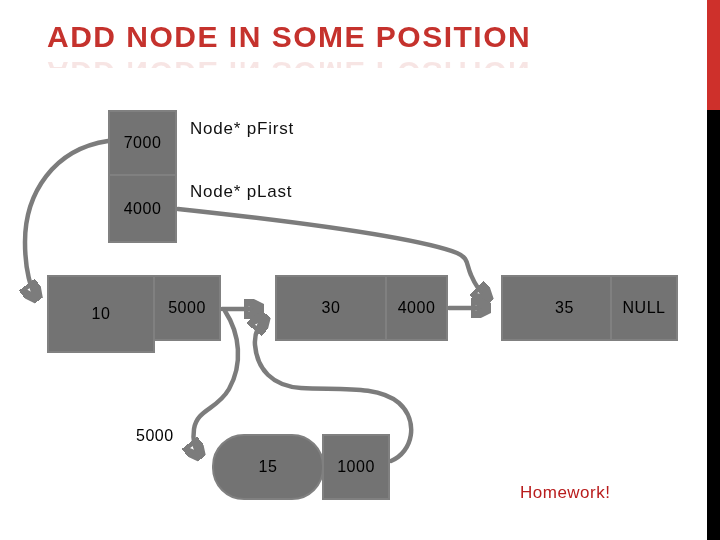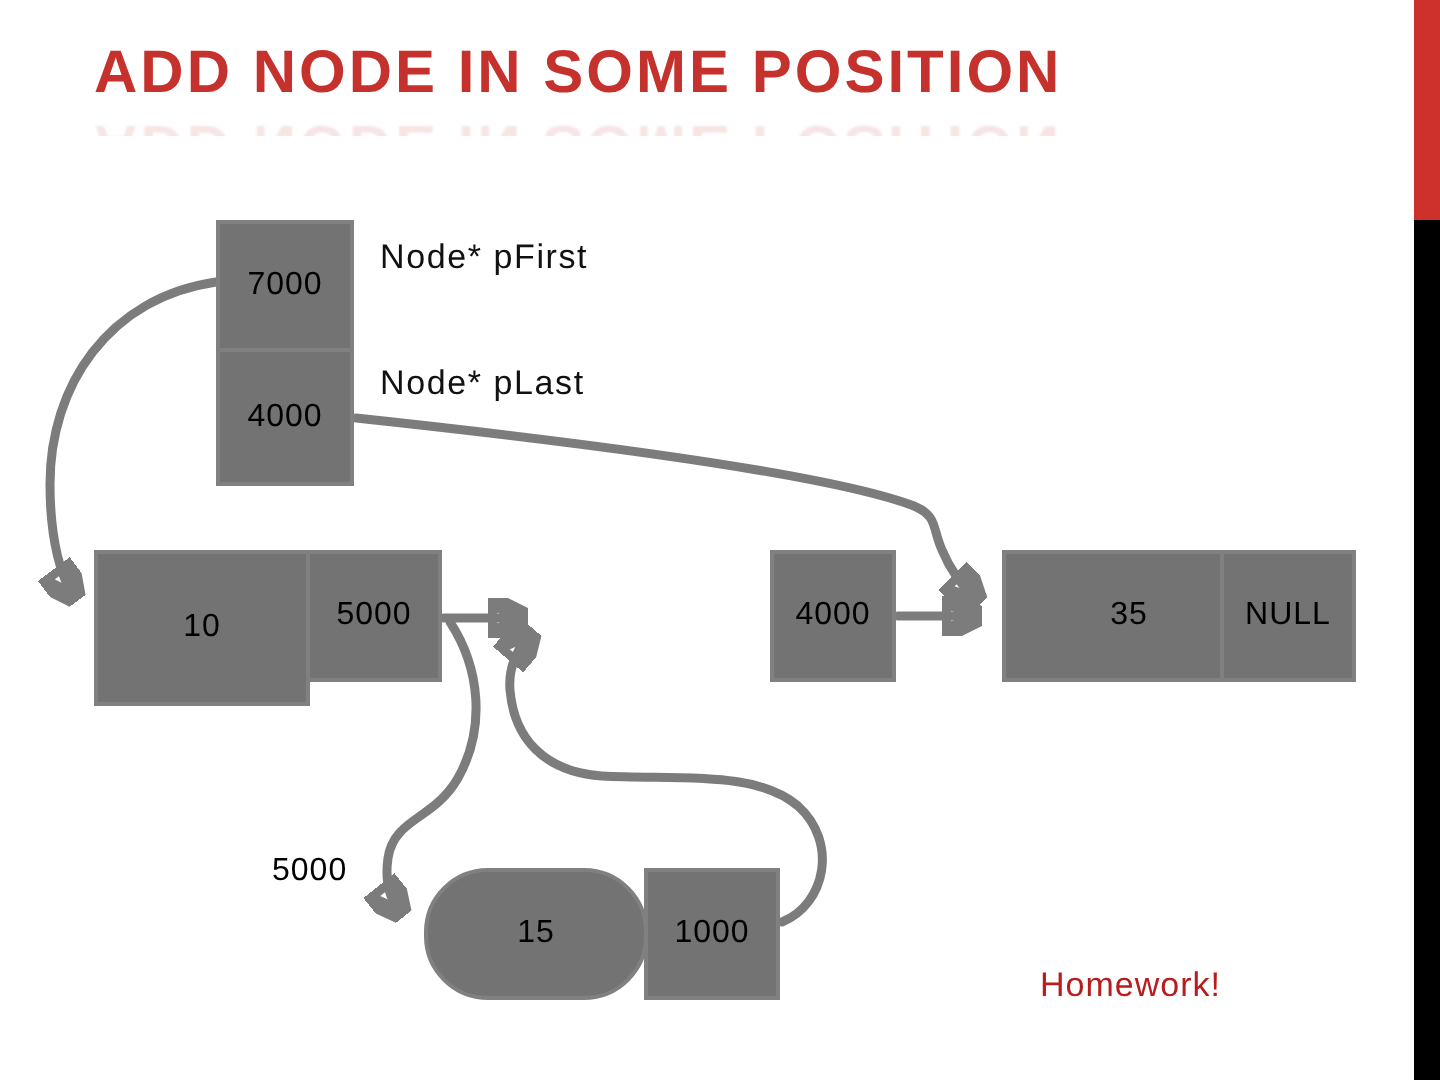--- a/index.html
+++ b/index.html
@@ -81,20 +81,21 @@
   </svg>
 
   <div class="cell pf-box">7000</div>
   <div class="cell pl-box">4000</div>
   <div class="ptr-label pl-label">Node* pLast</div>
   <div class="ptr-label pf-label">Node* pFirst</div>
 
   <div class="cell n1d">10</div>
   <div class="cell n1n">5000</div>
 
+  <div class="cell n2d">30</div>
   <div class="cell n2n">4000</div>
 
   <div class="cell n3d">35</div>
   <div class="cell n3n">NULL</div>
 
   <div class="addr-label">5000</div>
   <div class="cell nwd">15</div>
   <div class="cell nwn">1000</div>
 
   <div class="homework">Homework!</div>

